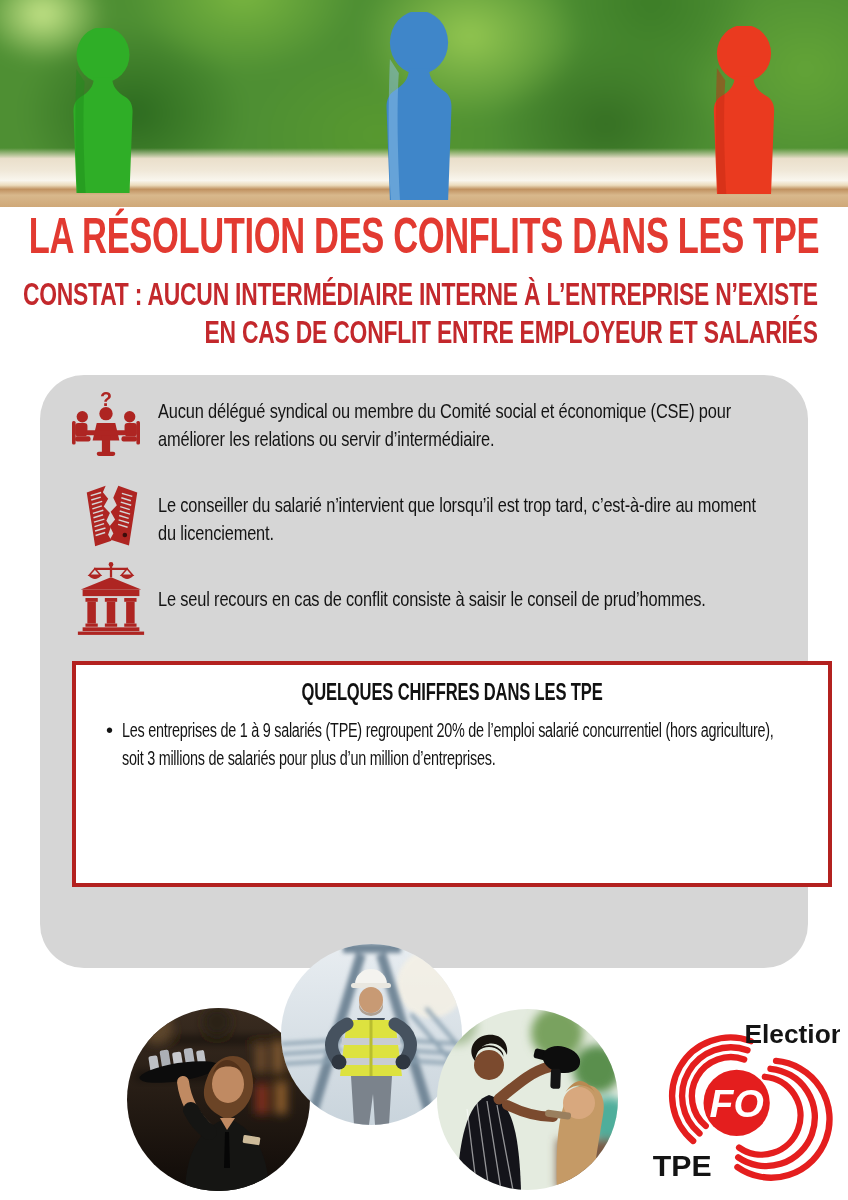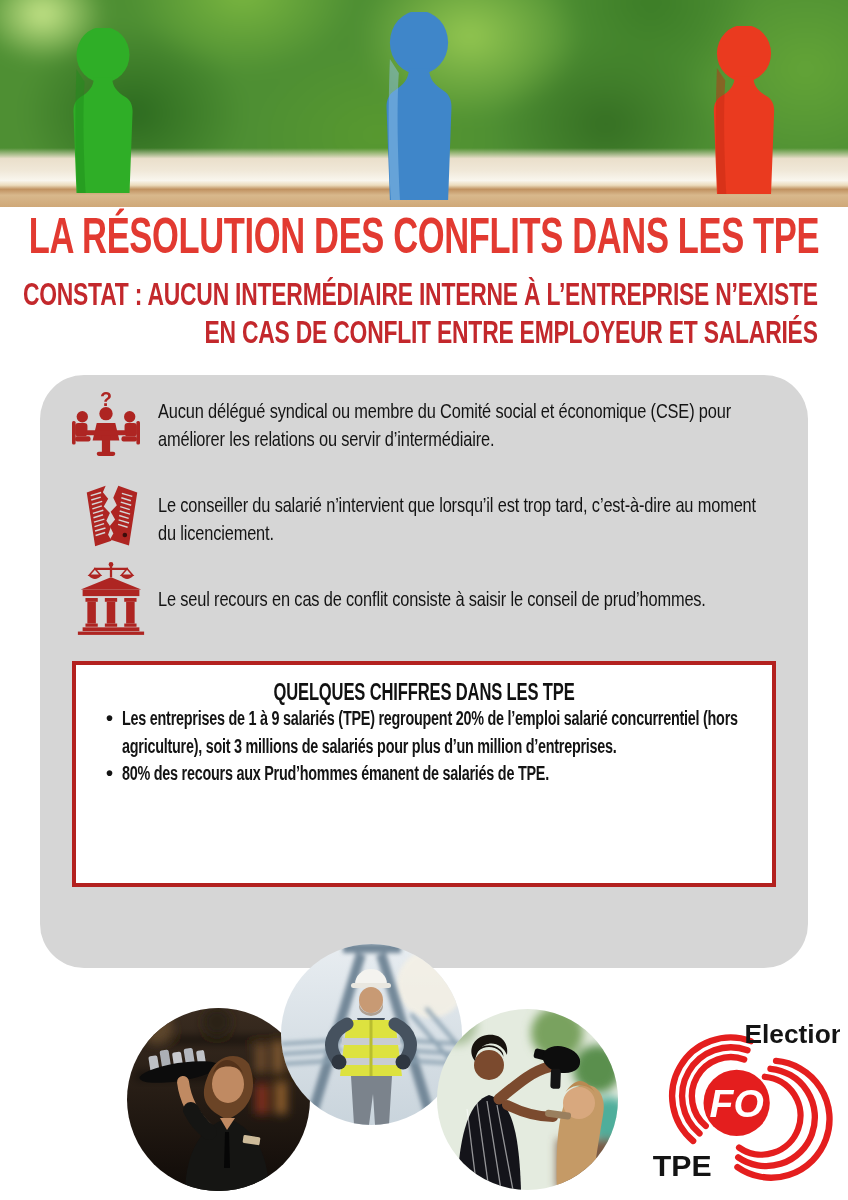--- a/index.html
+++ b/index.html
@@ -54,29 +54,29 @@
   }
   .item-icon{position:absolute;}
   .item-icon svg{display:block;width:100%;height:100%;}
   .item-text{
     position:absolute;left:118px;color:#141414;
     font-size:21px;line-height:28px;letter-spacing:-0.2px;
     transform-origin:left top;transform:scaleX(0.78);
   }
   
   .chiffres{
-    position:absolute;left:32px;top:286px;width:704px;height:226px;
+    position:absolute;left:32px;top:286px;width:760px;height:226px;
     background:#ffffff;border:4px solid #b3211f;box-sizing:border-box;
   }
   .chiffres-title{
     position:absolute;left:50%;top:14px;white-space:nowrap;
     font-weight:700;font-size:23px;color:#111111;letter-spacing:-0.2px;
     transform:translateX(-50%) scaleX(0.72);
   }
-  .bullets{position:absolute;left:26px;top:40px;right:18px;font-weight:bold;}
+  .bullets{position:absolute;left:26px;top:52px;right:18px;}
   .brow{position:relative;padding-left:20px;margin:0;}
   .brow::before{
     content:"•";position:absolute;left:4px;top:0;
     color:#141414;font-size:20px;line-height:27px;
   }
   .btext{
     display:block;width:136%;color:#141414;
     font-size:20px;line-height:27.5px;letter-spacing:-0.35px;
     transform-origin:left top;transform:scaleX(0.72);
   }
@@ -208,23 +208,20 @@
     </svg>
   </div>
   <div class="item-text" style="top:210px;width:812px;">Le seul recours en cas de conflit consiste à saisir le conseil de prud’hommes.</div>
 
   <div class="chiffres">
     <div class="chiffres-title">QUELQUES CHIFFRES DANS LES TPE</div>
     <div class="bullets">
       <div class="brow">
         <span class="btext">Les entreprises de 1 à 9 salariés (TPE) regroupent 20% de l’emploi salarié concurrentiel (hors agriculture), soit 3 millions de salariés pour plus d’un million d’entreprises.</span>
       </div>
-      <div class="brow">
-        <span class="btext">80% des recours aux Prud’hommes émanent de salariés de TPE.</span>
-      </div>
     </div>
   </div>
 </div>
 
 <div class="pcircle" style="left:127px;top:1008px;width:183px;height:183px;">
   <svg viewBox="0 0 183 183">
     <defs>
       <linearGradient id="gL" x1="0" y1="0" x2="0" y2="1">
         <stop offset="0" stop-color="#3a2c20"></stop>
           <stop offset="1" stop-color="#100b08"></stop>

